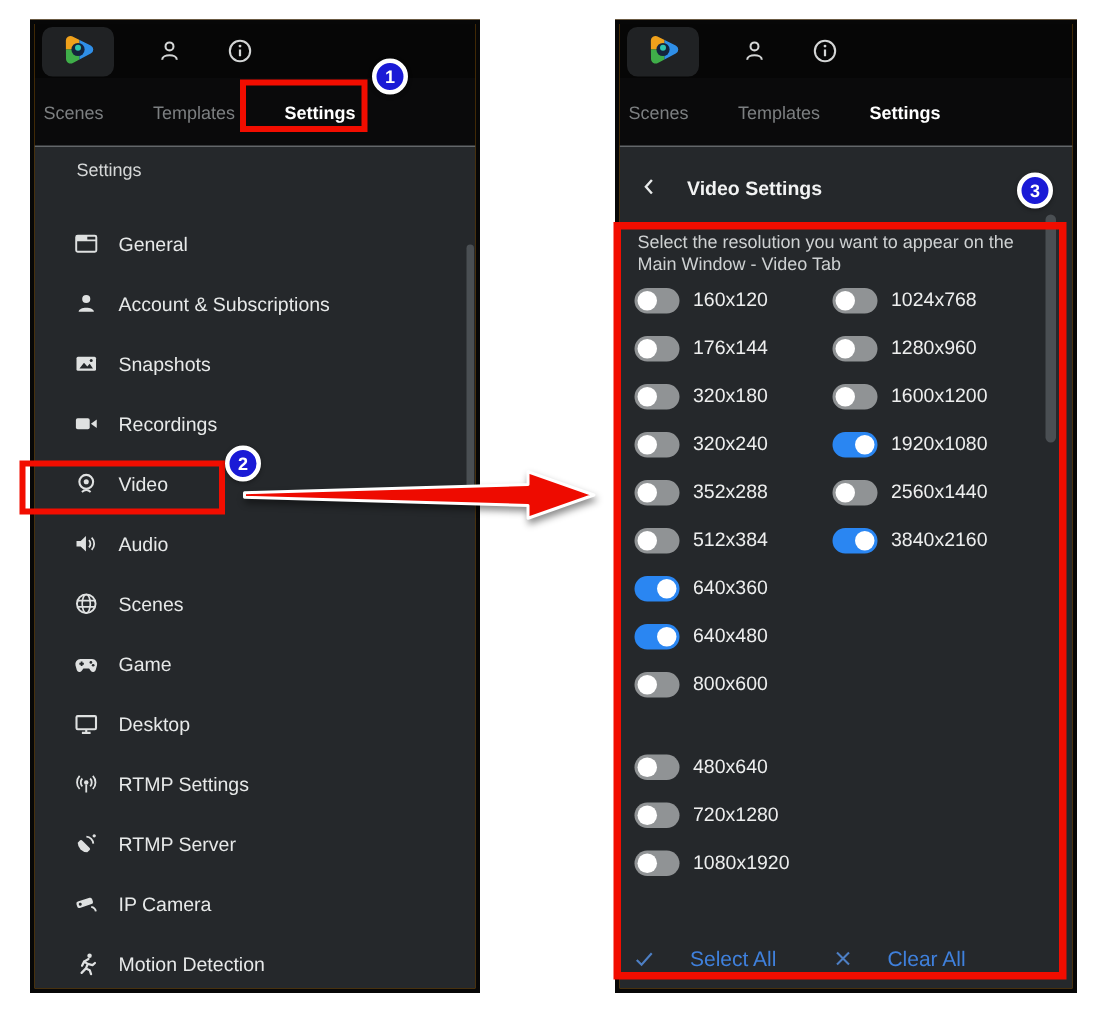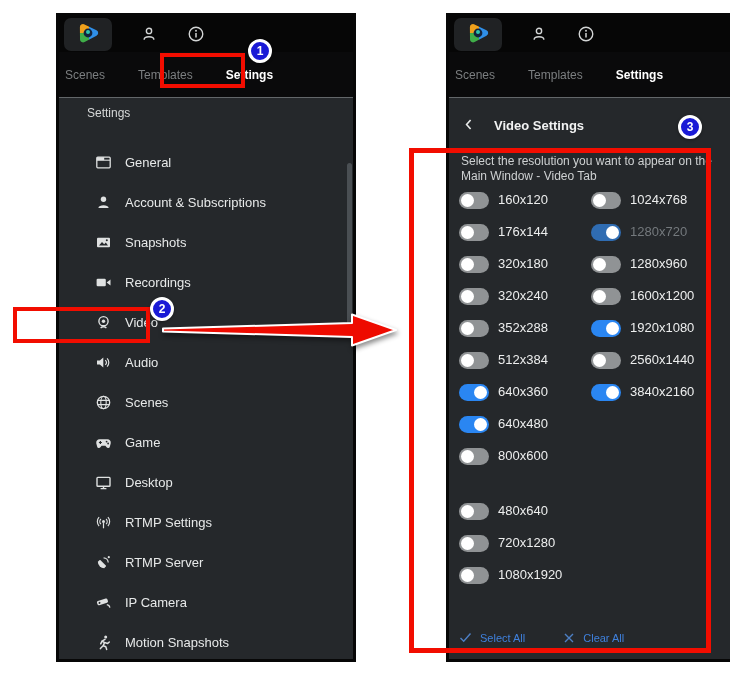--- a/index.html
+++ b/index.html
@@ -1,40 +1,40 @@
 <!DOCTYPE html>
 <html><head>
 <meta charset="utf-8">
 <style>
   html,body{margin:0;padding:0;background:#fff;}
   .page{position:relative;width:730px;height:675px;background:#ffffff;overflow:hidden;
         font-family:"Liberation Sans","DejaVu Sans",sans-serif;}
   .panel{position:absolute;top:13px;height:649px;background:#a16207;border:3px solid #070707;
-         box-sizing:border-box;overflow:hidden;margin-left:36px;}
+         box-sizing:border-box;overflow:hidden;}
   .panel-left{left:20px;width:300px;}
   .panel-right{left:410px;width:308px;}
 
   
   .app-header{height:36px;background:#060606;display:flex;align-items:center;padding-left:5px;}
   .logo-tile{width:48px;height:33px;background:#202224;border-radius:7px;display:flex;
              align-items:center;justify-content:center;}
   .hdr-icon{margin-left:27px;width:20px;height:20px;display:flex;align-items:center;justify-content:center;}
 
   
   .tab-bar{height:45px;background:#0a0a0b;border-bottom:1px solid #63676a;display:flex;
            align-items:center;padding-left:6px;}
   .tab{font-size:12px;color:#7c7f81;margin-right:33px;white-space:nowrap;}
   .tab.active{color:#ffffff;font-weight:bold;}
 
   .panel-body{position:relative;height:561px;background:#25282b;overflow:hidden;}
 
   
   .settings-title{position:absolute;left:28px;top:8px;font-size:12px;color:#d6d8d8;}
   .menu{position:absolute;left:0;top:44px;right:0;}
-  .menu-item{height:40px;display:flex;align-items:center;padding-left:36px;gap:13px;}
+  .menu-item{height:40px;display:flex;align-items:center;padding-left:26px;gap:13px;}
   .menu-item .mi-icon{width:17px;height:17px;flex:none;display:flex;}
   .menu-item .mi-label{font-size:13px;color:#e7e9e9;white-space:nowrap;}
 
   
   .back-row{position:absolute;left:12px;top:18px;display:flex;align-items:center;gap:16px;}
   .back-chevron{width:17px;height:18px;display:flex;}
   .vs-title{font-size:13px;font-weight:bold;color:#f2f3f3;}
   .desc{position:absolute;left:12px;top:56px;width:280px;font-size:12px;line-height:15px;color:#ced1d2;}
   .res-col{position:absolute;}
   .col1{left:10px;top:94px;}
@@ -44,21 +44,21 @@
   .switch{width:30px;height:17px;border-radius:9px;background:#909395;position:relative;flex:none;}
   .switch::after{content:"";position:absolute;top:2px;left:2px;width:13px;height:13px;border-radius:50%;background:#fff;}
   .res-row[data-state="on"] .switch{background:#2a86f2;}
   .res-row[data-state="on"] .switch::after{left:15px;}
   .res-row[data-state="on-disabled"] .switch{background:#2f6cb2;}
   .res-row[data-state="on-disabled"] .switch::after{left:15px;}
   .res-row[data-state="on-disabled"] .res-label{color:#74797d;}
   .res-label{margin-left:9px;font-size:13px;color:#edeeee;white-space:nowrap;}
 
   .grid-footer{position:absolute;left:10px;top:533px;display:flex;align-items:center;gap:38px;}
-  .foot-link{display:flex;align-items:center;gap:8px;font-size:11px;color:#3f80dc;}
+  .foot-link{display:flex;align-items:center;gap:24px;font-size:14px;color:#3f80dc;}
 
   .scrollbar{position:absolute;background:#4a4f53;border-radius:4px;}
   .sb-left{left:288px;top:65px;width:5px;height:166px;}
   .sb-right{left:284px;top:45px;width:7px;height:152px;}
 
   
   .red-box{position:absolute;border-style:solid;border-color:#f20d00;pointer-events:none;box-sizing:border-box;}
   .box1{left:160px;top:53px;width:85px;height:35px;border-width:4px;}
   .box2{left:13px;top:307px;width:137px;height:36px;border-width:4px;}
   .box3{left:409px;top:148px;width:302px;height:505px;border-width:5px;}
@@ -235,21 +235,21 @@
             </span>
           <span class="mi-label">IP Camera</span>
         </div>
         <div class="menu-item">
           <span class="mi-icon">
               <svg viewBox="0 0 17 17" width="17" height="17">
                 <circle cx="10.7" cy="3.1" r="1.5" fill="#dfe1e1"></circle>
                 <path d="M10,5.3 l-3,1.8 -1.3,2.7 M7,7 l2.5,1.6 -1.2,3 -2.9,3 M8.3,11.7 l2.5,1.1 0.9,2.6 M9.5,8.6 l3.2,0.8 1.6,-1.4" fill="none" stroke="#dfe1e1" stroke-width="1.5" stroke-linecap="round" stroke-linejoin="round"></path>
               </svg>
             </span>
-          <span class="mi-label">Motion Snapshots</span>
+          <span class="mi-label">Motion Detection</span>
         </div>
 
       </div>
       <div class="scrollbar sb-left"></div>
     </div>
   </div>
 
   <div class="panel panel-right">
     <div class="app-header">
       <div class="logo-tile">
@@ -335,24 +335,20 @@
             <div class="switch"></div>
             <span class="res-label">800x600</span>
           </div>
       </div>
 
       <div class="res-col col2">
         <div class="res-row" data-state="off">
             <div class="switch"></div>
             <span class="res-label">1024x768</span>
           </div>
-        <div class="res-row" data-state="on-disabled">
-            <div class="switch"></div>
-            <span class="res-label">1280x720</span>
-          </div>
         <div class="res-row" data-state="off">
             <div class="switch"></div>
             <span class="res-label">1280x960</span>
           </div>
         <div class="res-row" data-state="off">
             <div class="switch"></div>
             <span class="res-label">1600x1200</span>
           </div>
         <div class="res-row" data-state="on">
             <div class="switch"></div>

